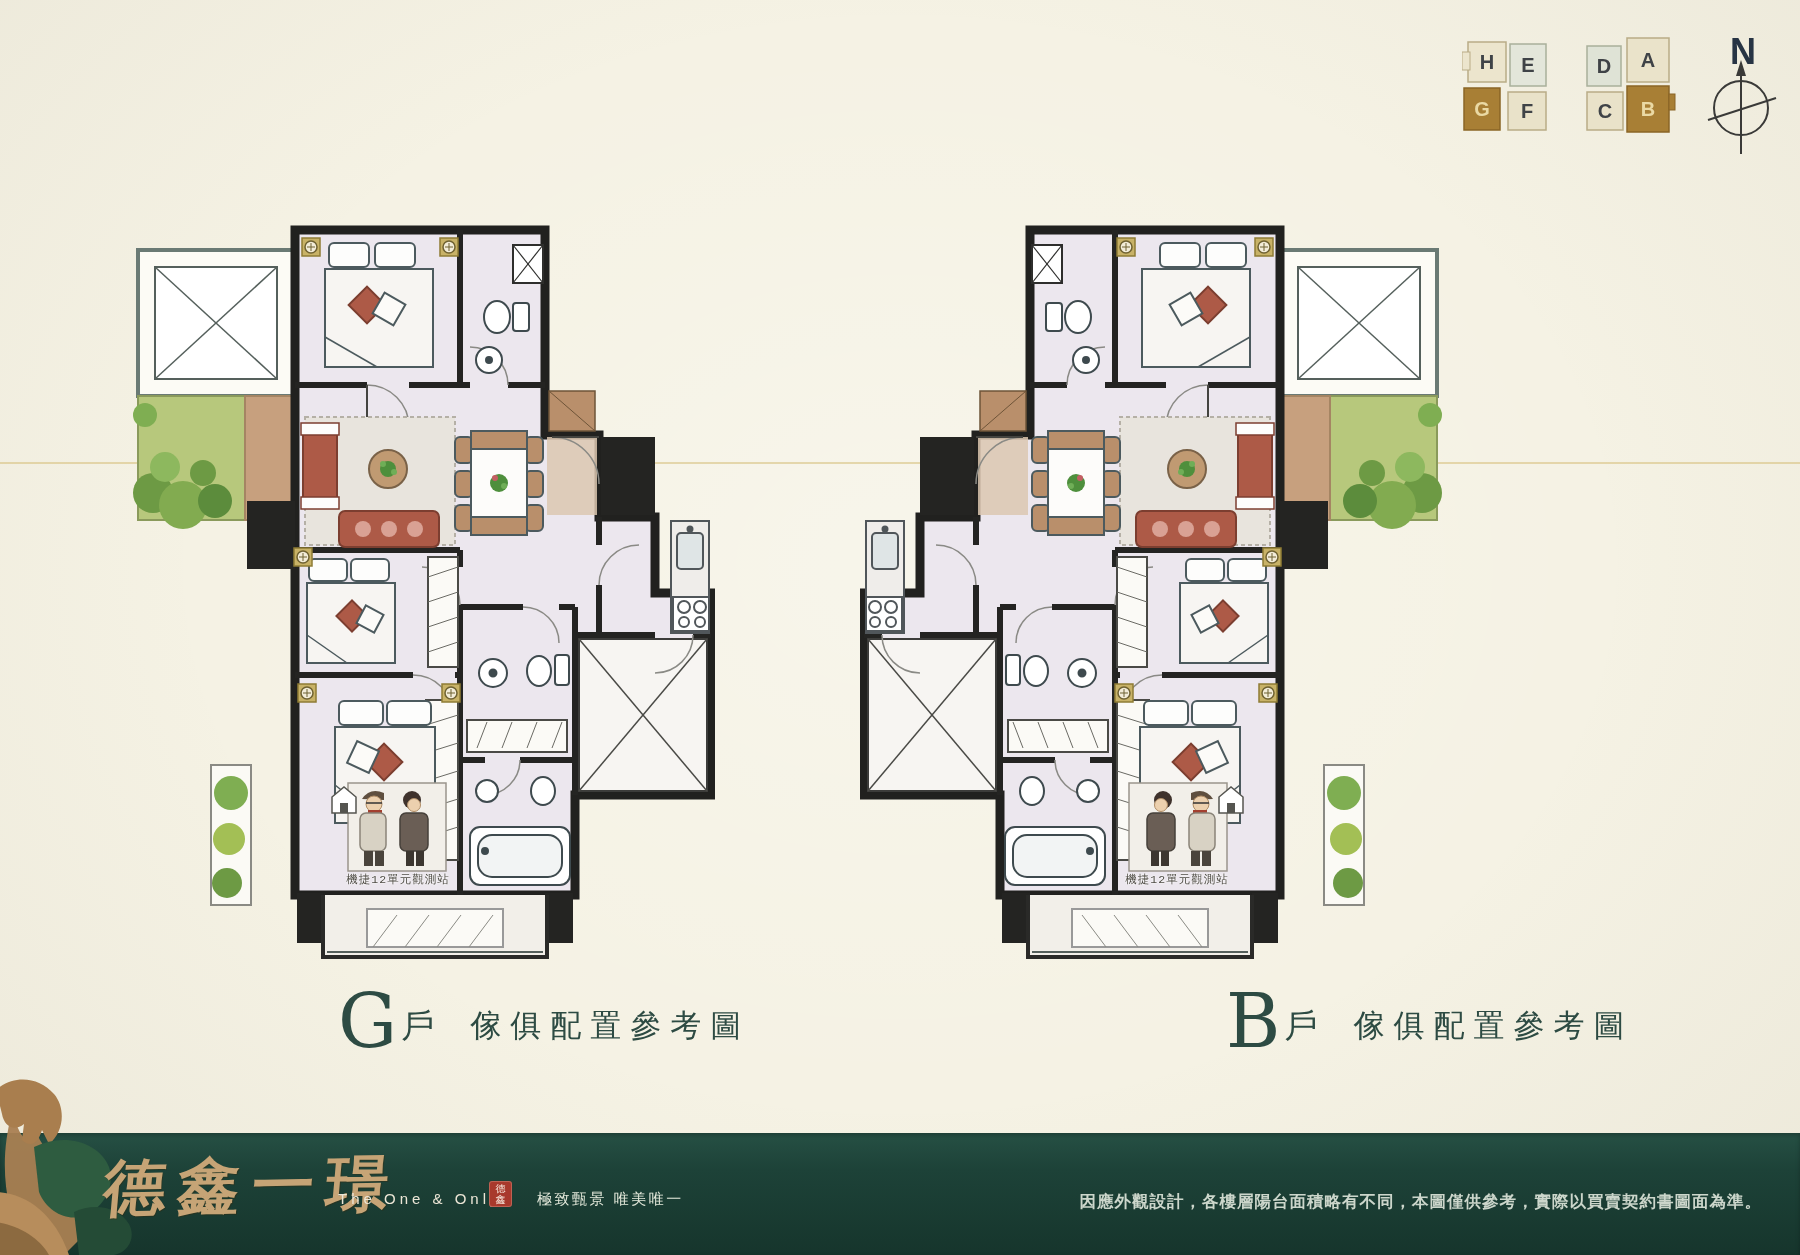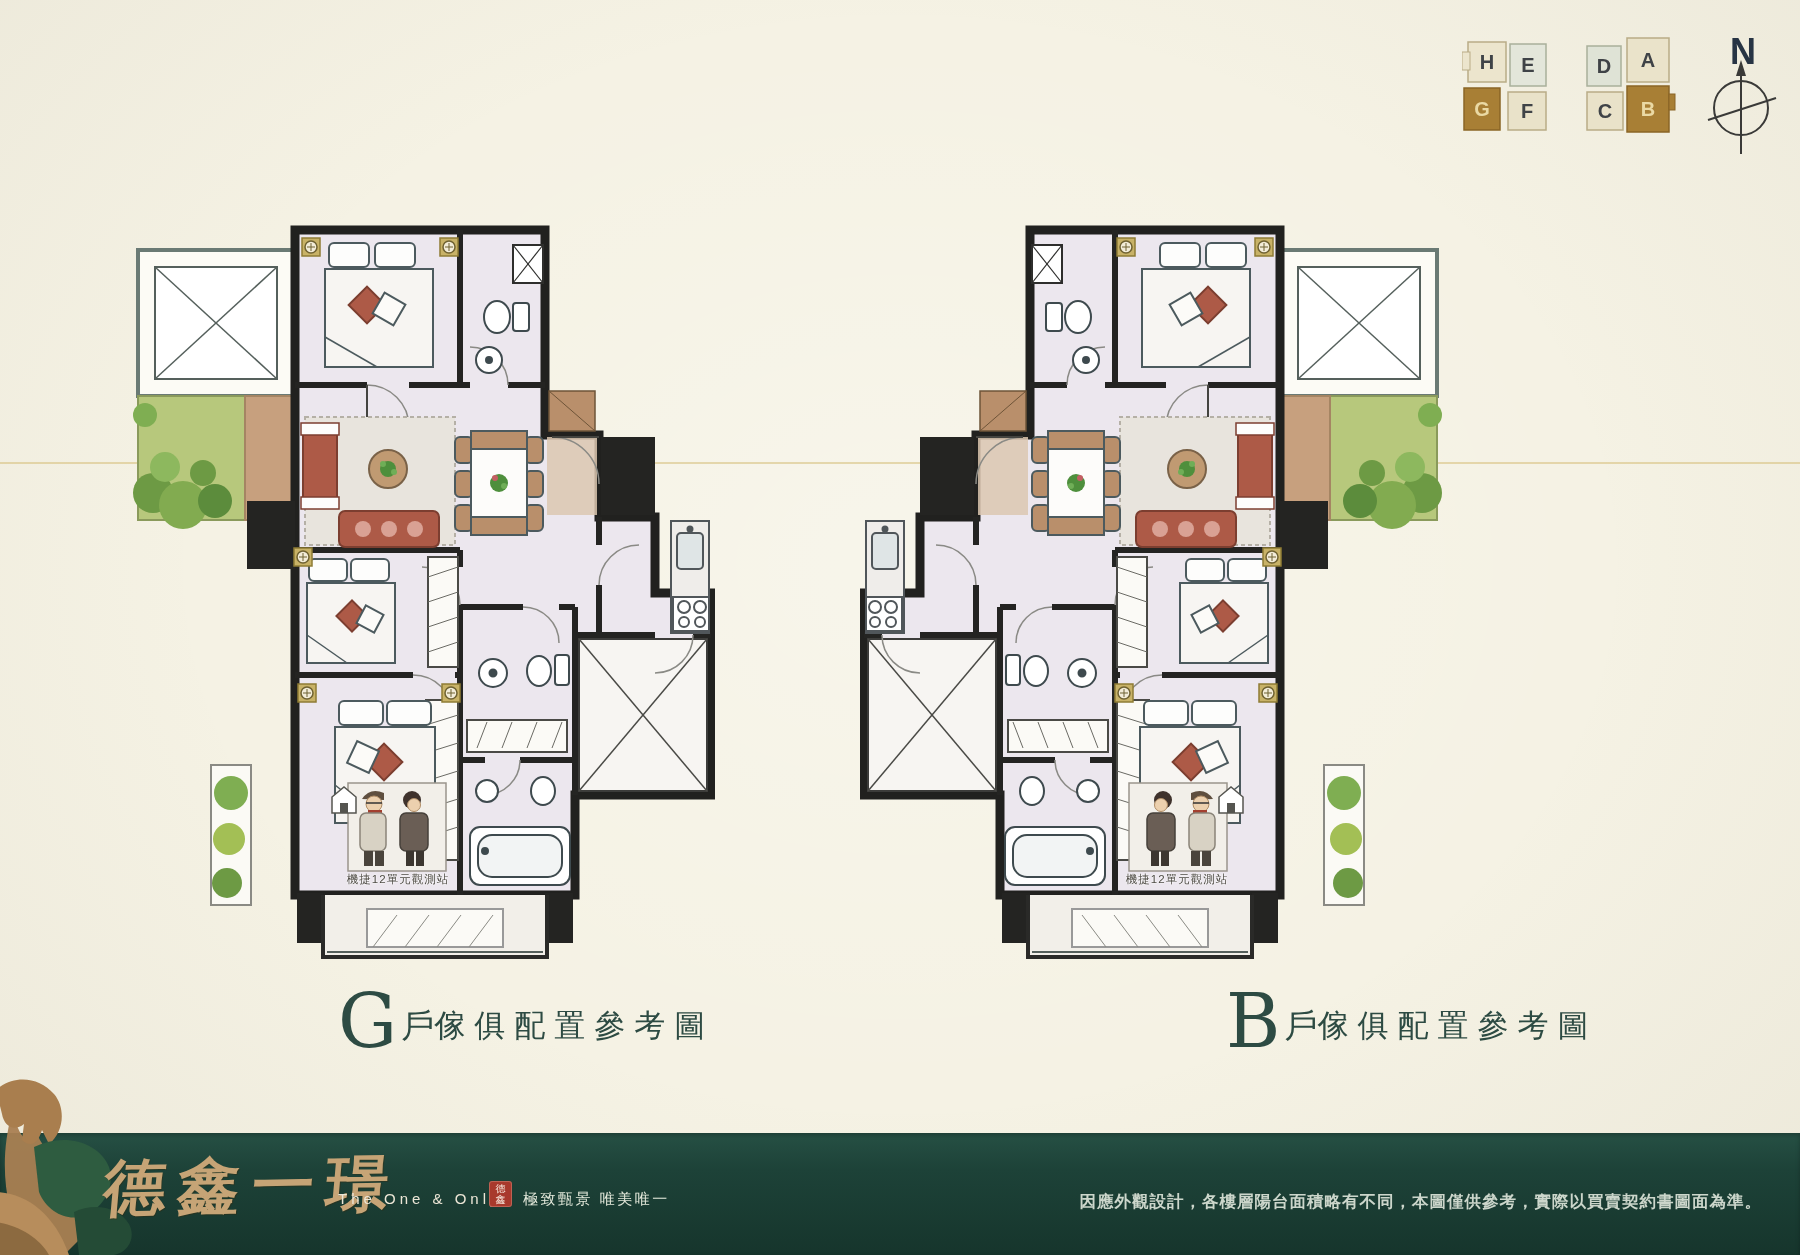--- a/index.html
+++ b/index.html
@@ -8,34 +8,34 @@
     background:#f5f2e4;
     font-family:"Liberation Sans", sans-serif;
   }
   .paper-vignette{position:absolute;inset:0;pointer-events:none;
     background:radial-gradient(ellipse at 50% 45%, rgba(255,255,255,.25) 0%, rgba(0,0,0,0) 55%, rgba(120,110,80,.07) 100%);}
   .scanline{position:absolute;left:0;width:1800px;height:2px;opacity:.55;}
   svg{position:absolute;display:block;}
   .unit-label{position:absolute;display:flex;align-items:flex-end;color:#2d4b43;}
   .unit-label .big{font-family:"DejaVu Serif", serif;font-size:74px;line-height:.85;}
   .unit-label .suffix{font-size:33px;margin-left:4px;padding-bottom:4px;}
-  .unit-label .caption{font-size:31px;letter-spacing:9px;padding-bottom:6px;}
+  .unit-label .caption{font-size:31px;letter-spacing:9px;margin-left:36px;padding-bottom:6px;}
   .plan-annotation{position:absolute;width:150px;text-align:center;font-size:11.5px;
-    color:#4d4a43;letter-spacing:1px;text-shadow:0 0 2px #fff,0 0 2px #fff;}
+    color:#4d4a43;letter-spacing:1px;text-shadow:0 0 2px #fff,0 0 2px #fff;font-family:Liberation Mono, monospace;}
   .footer-band{position:absolute;left:0;top:1133px;width:1800px;height:122px;
     background:linear-gradient(180deg,#265044 0%,#1d4238 30%,#16352c 100%);
     box-shadow:inset 0 2px 4px rgba(0,0,0,.25);}
   .brand{position:absolute;left:104px;top:1144px;font-family:"DejaVu Serif", serif;
     font-weight:bold;font-size:62px;color:#c6a476;letter-spacing:12px;
     transform:skewX(-6deg) rotate(-1deg);text-shadow:1px 1px 0 rgba(60,40,10,.35);}
   .brand-en{position:absolute;left:338px;top:1190px;font-size:15px;letter-spacing:4px;color:#ece6d6;}
   .seal{position:absolute;left:489px;top:1181px;width:23px;height:26px;background:#a8392c;
     border-radius:3px;color:#f5e3d8;font-size:10px;line-height:1.1;text-align:center;
     display:flex;flex-direction:column;justify-content:center;box-shadow:0 0 0 1px rgba(255,220,200,.25) inset;}
-  .tagline{position:absolute;left:523px;top:1190px;font-size:15px;letter-spacing:2.5px;color:#e3e8da;}
+  .tagline{position:absolute;left:537px;top:1190px;font-size:15px;letter-spacing:2.5px;color:#e3e8da;}
   .disclaimer{position:absolute;right:38px;top:1191px;font-size:16.5px;letter-spacing:1px;color:#ccd6cb;font-weight:bold;}
 </style>
 </head>
 <body>
 
 <div class="paper-vignette"></div>
 <div class="scanline" style="top:462px;background:#d6be78;"></div>
 
 <svg width="0" height="0" style="position:absolute" aria-hidden="true">
 <defs>

